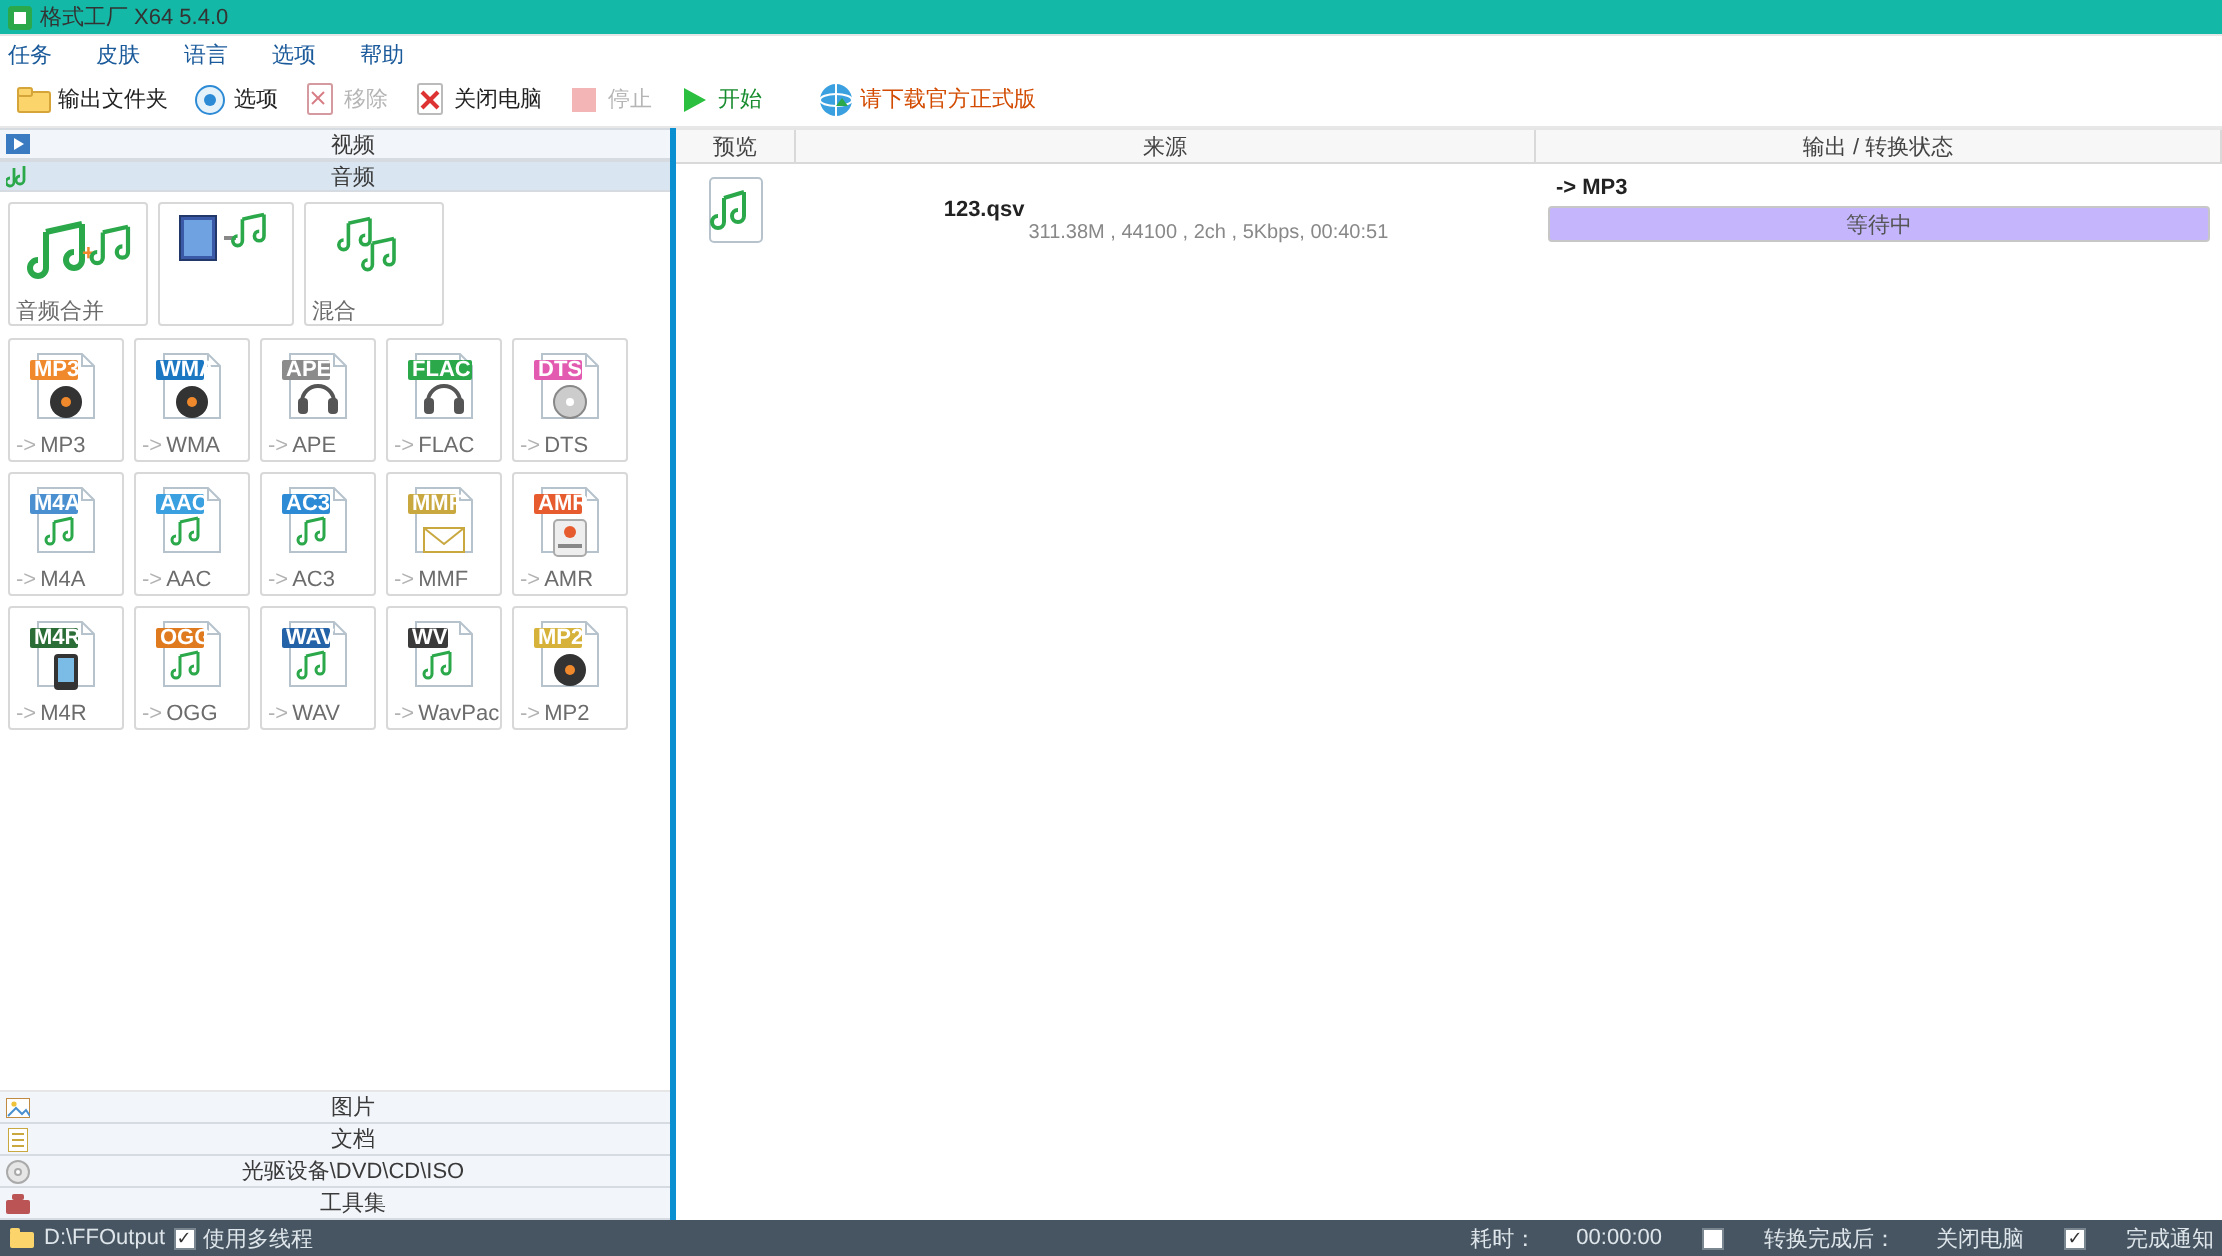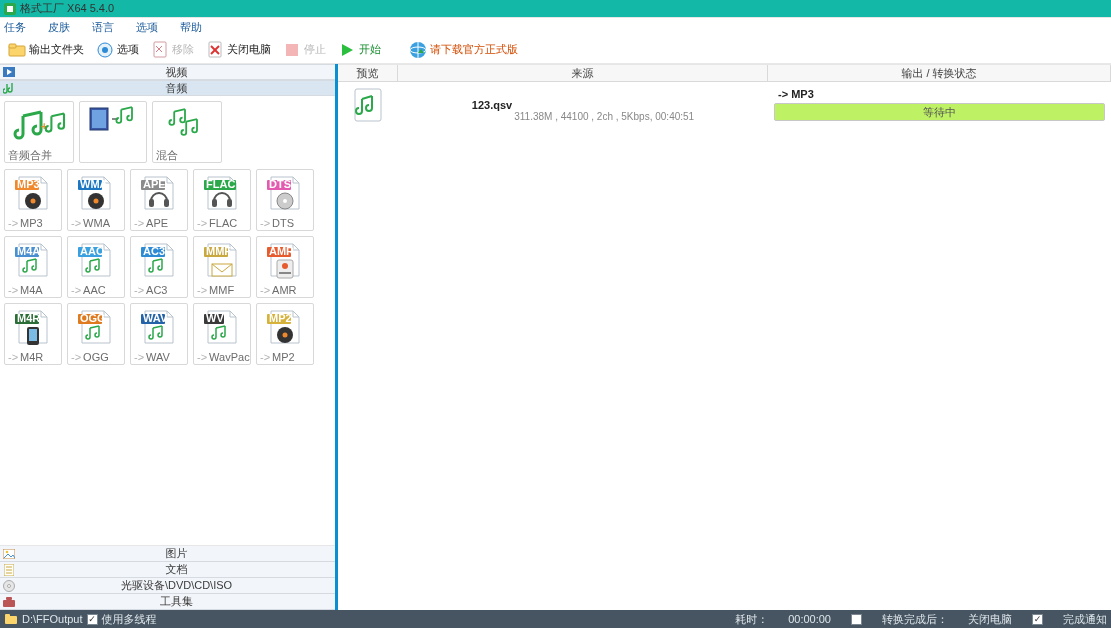--- a/index.html
+++ b/index.html
@@ -46,21 +46,21 @@
 .col-source { flex: 1; }
 .col-status { width: 343px; }
 
 .task-row { display: flex; height: 45px; }
 .task-row .c-prev { width: 60px; display:flex;align-items:center;justify-content:center; }
 .task-row .c-src { flex:1; display:flex; flex-direction:row; align-items:center; justify-content:center; gap:2px; }
 .task-row .c-src .fname { font-weight: bold; color:#222; }
 .task-row .c-src .finfo { color:#888; font-size:10px;margin-top:24px; }
 .task-row .c-stat { width:343px; display:flex; flex-direction:column; align-items:stretch; justify-content:center; padding:0 6px; gap:3px;}
 .task-row .target { color:#222; font-weight:bold; padding-left:4px;}
-.task-row .progress-wrap { border:1px solid #c7c7c7; height:18px; border-radius:2px; display:flex; align-items:center; justify-content:center; color:#555; background:#bef264;}
+.task-row .progress-wrap { border:1px solid #c7c7c7; height:18px; border-radius:2px; display:flex; align-items:center; justify-content:center; color:#555; background:#c4b5fd;}
 
 
 .status-bar { height: 18px; background: #465561; color: #dfe6eb; display: flex; align-items: center; padding: 0 4px; gap: 8px; }
 .status-left { display:flex; align-items:center; gap:4px; }
 .status-right { margin-left:auto; display:flex; align-items:center; gap:20px; }
 .chk { width:11px; height:11px; background:#fff; border:1px solid #7a8690; display:inline-flex; align-items:center; justify-content:center; font-size:9px; color:#333; }
 
 
 .bottom-cat { border-top: 1px solid #e6e6e6; }
 .bottom-cat .cat-row { border-top:none; }

